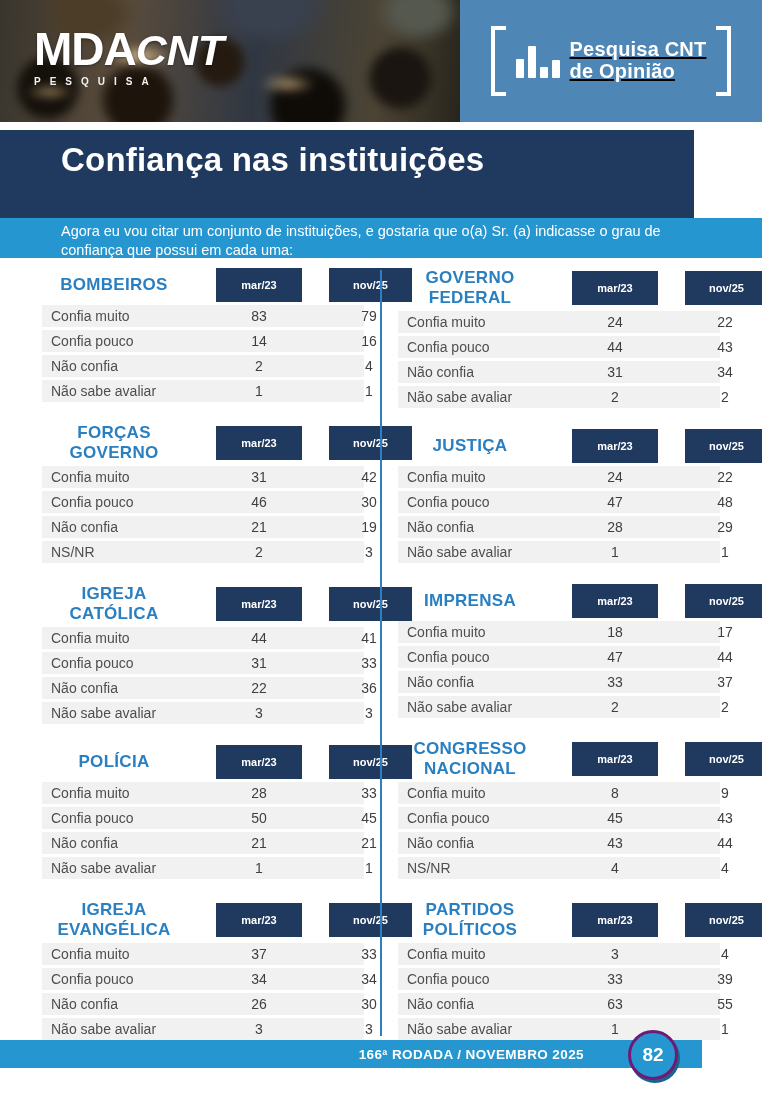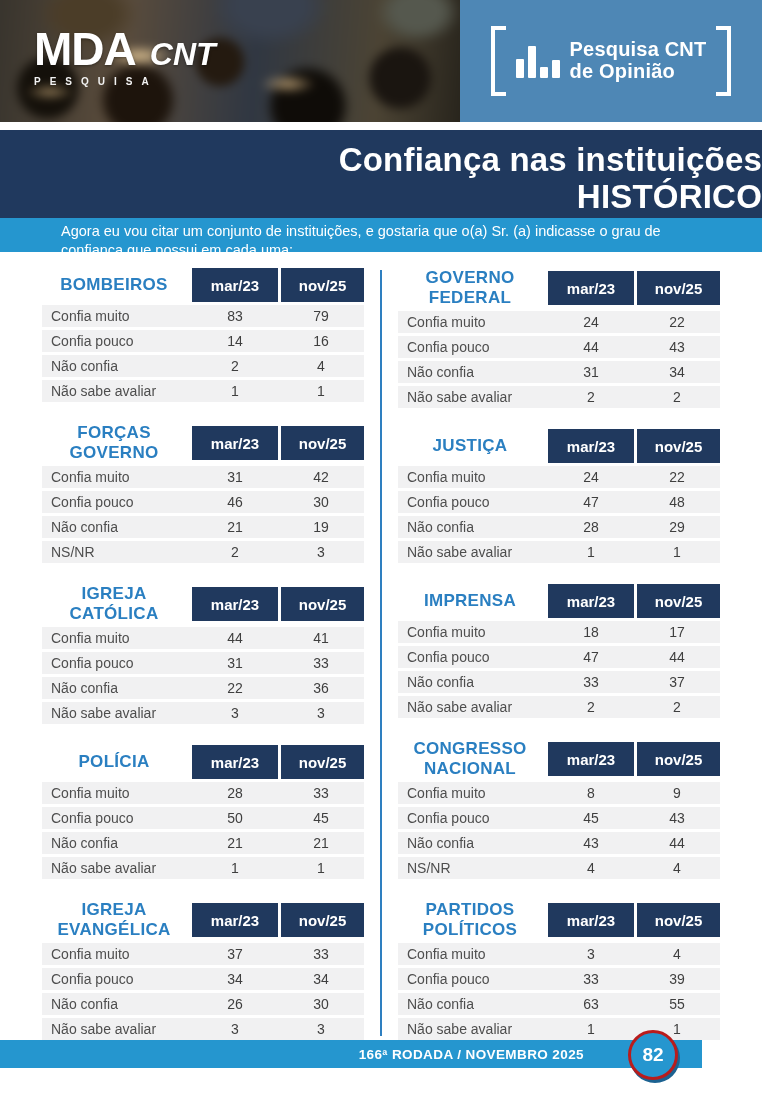--- a/index.html
+++ b/index.html
@@ -21,64 +21,64 @@
       radial-gradient(circle 54px at 150px 112px, #1d140c 55%, rgba(29,20,12,0) 74%),
       radial-gradient(circle 38px at 232px 74px, #241a10 55%, rgba(36,26,16,0) 72%),
       radial-gradient(circle 58px at 320px 118px, #0f0c08 55%, rgba(15,12,8,0) 74%),
       radial-gradient(circle 48px at 412px 90px, #1a1510 55%, rgba(26,21,16,0) 72%),
       radial-gradient(ellipse 70px 48px at 100px 26px, #4b3d28 40%, transparent 72%),
       radial-gradient(ellipse 84px 58px at 282px 18px, #39414f 40%, transparent 72%),
       radial-gradient(ellipse 60px 44px at 430px 24px, #55584e 40%, transparent 72%),
       linear-gradient(95deg,#35322c 0%,#5a4c3c 28%,#303742 55%,#4c4434 80%,#232019 100%);
   }
   .mda-logo{position:absolute;left:34px;top:26px;z-index:2;color:#fff;}
-  .mda-line{display:flex;align-items:baseline;gap:14px;}
+  .mda-line{display:flex;align-items:baseline;}
   .mda-word{font-size:46px;font-weight:900;letter-spacing:-1px;line-height:1;
     text-shadow:0 1px 3px rgba(0,0,0,.4);}
-  .cnt-word{font-size:32px;font-weight:900;font-style:italic;line-height:1;
+  .cnt-word{font-size:43px;font-weight:900;font-style:italic;line-height:1;
     text-shadow:0 1px 3px rgba(0,0,0,.4);}
   .mda-sub{font-size:10px;font-weight:700;letter-spacing:9px;margin-top:4px;color:#f2f2f2;}
-  .header-badge{flex:1;background:#4e87b5;display:flex;align-items:center;justify-content:center;}
+  .header-badge{flex:1;background:#4e87b5;display:flex;align-items:center;justify-content:center;text-decoration:underline;}
   .badge-inner{display:flex;align-items:center;gap:10px;color:#fff;}
   .bracket{width:11px;height:62px;border:4px solid #fff;}
   .bracket.left{border-right:none;}
   .bracket.right{border-left:none;}
   .bars-icon{display:flex;align-items:flex-end;gap:4px;height:34px;}
   .bars-icon span{display:block;width:8px;background:#fff;border-radius:1px;}
   .bar1{height:19px;} .bar2{height:32px;} .bar3{height:11px;} .bar4{height:18px;}
   .badge-text{font-size:20px;font-weight:800;line-height:1.08;letter-spacing:.2px;}
   
-  .banner{position:absolute;top:130px;left:0;width:762px;height:88px;background:#20395e;
-    color:#fff;box-sizing:border-box;padding:11px 0 0 61px;text-align:right;}
+  .banner{position:absolute;top:130px;left:0;width:694px;height:88px;background:#20395e;
+    color:#fff;box-sizing:border-box;padding:11px 0 0 61px;}
   .banner .t1,.banner .t2{font-size:33px;font-weight:900;line-height:1.13;letter-spacing:.2px;}
-  .intro-strip{position:absolute;top:218px;left:0;width:762px;height:34px;background:#2596cf;
+  .intro-strip{position:absolute;top:218px;left:0;width:762px;height:40px;background:#2596cf;
     color:#fff;box-sizing:border-box;padding:4px 60px 0 61px;font-size:14.5px;line-height:1.33;}
   
   .content{position:absolute;top:258px;left:0;width:762px;height:782px;box-sizing:border-box;
     padding:10px 40px 0 42px;display:flex;overflow:hidden;}
   .col{width:322px;}
   .col.right{margin-left:16px;}
   .divider{width:2px;background:#2e7fc0;margin:2px 0 4px 16px;flex:none;}
   .inst-table{margin-bottom:21px;}
-  .trow{display:grid;grid-template-columns:150px 86px 86px;}
+  .trow{display:grid;grid-template-columns:150px 86px 86px;gap:24px;}
   .thead{align-items:center;margin-bottom:3px;}
   .tname{color:#2a7fc1;font-size:17px;font-weight:800;text-align:center;line-height:1.18;
     letter-spacing:.3px;padding-right:6px;}
-  .thcell{height:34px;background:#20395e;color:#fff;font-size:15px;font-weight:700;
+  .thcell{height:34px;background:#20395e;color:#fff;font-size:11px;font-weight:700;
     display:flex;align-items:center;justify-content:center;}
   .thcell + .thcell{border-left:3px solid #fff;}
   .tdata{background:#f1f1f2;height:22px;margin-top:3px;align-items:center;}
   .tlabel{font-size:14px;color:#4e4e4e;padding-left:9px;}
   .tval{font-size:14px;color:#3f3f3f;text-align:center;}
   
   .footer{position:absolute;top:1040px;left:0;width:702px;height:28px;background:#2596cf;}
   .footer-text{position:absolute;right:118px;top:0;height:28px;display:flex;align-items:center;
     color:#fff;font-size:13.5px;font-weight:700;letter-spacing:.4px;}
   .page-badge{position:absolute;right:24px;top:-10px;width:44px;height:44px;border-radius:50%;
-    background:#2596cf;border:3px solid #b91c1c;box-shadow:2px 3px 0 #1c6291;
+    background:#2596cf;border:3px solid #701a75;box-shadow:2px 3px 0 #1c6291;
     display:flex;align-items:center;justify-content:center;
     color:#fff;font-size:19px;font-weight:800;}
 </style>
 </head>
 <body>
 
 <div class="header">
   <div class="header-photo">
     <div class="mda-logo">
       <div class="mda-line">
@@ -101,21 +101,20 @@
         <div>Pesquisa CNT</div>
         <div>de Opinião</div>
       </span>
       <span class="bracket right"></span>
     </div>
   </div>
 </div>
 
 <div class="banner">
   <div class="t1">Confiança nas instituições</div>
-  <div class="t2">HISTÓRICO</div>
 </div>
 
 <div class="intro-strip">
   <span>Agora eu vou citar um conjunto de instituições, e gostaria que o(a) Sr. (a) indicasse o grau de confiança que possui em cada uma:</span>
 </div>
 
 <div class="content">
   <div class="col left" id="col-left">
       <div class="inst-table">
         <div class="trow thead">

